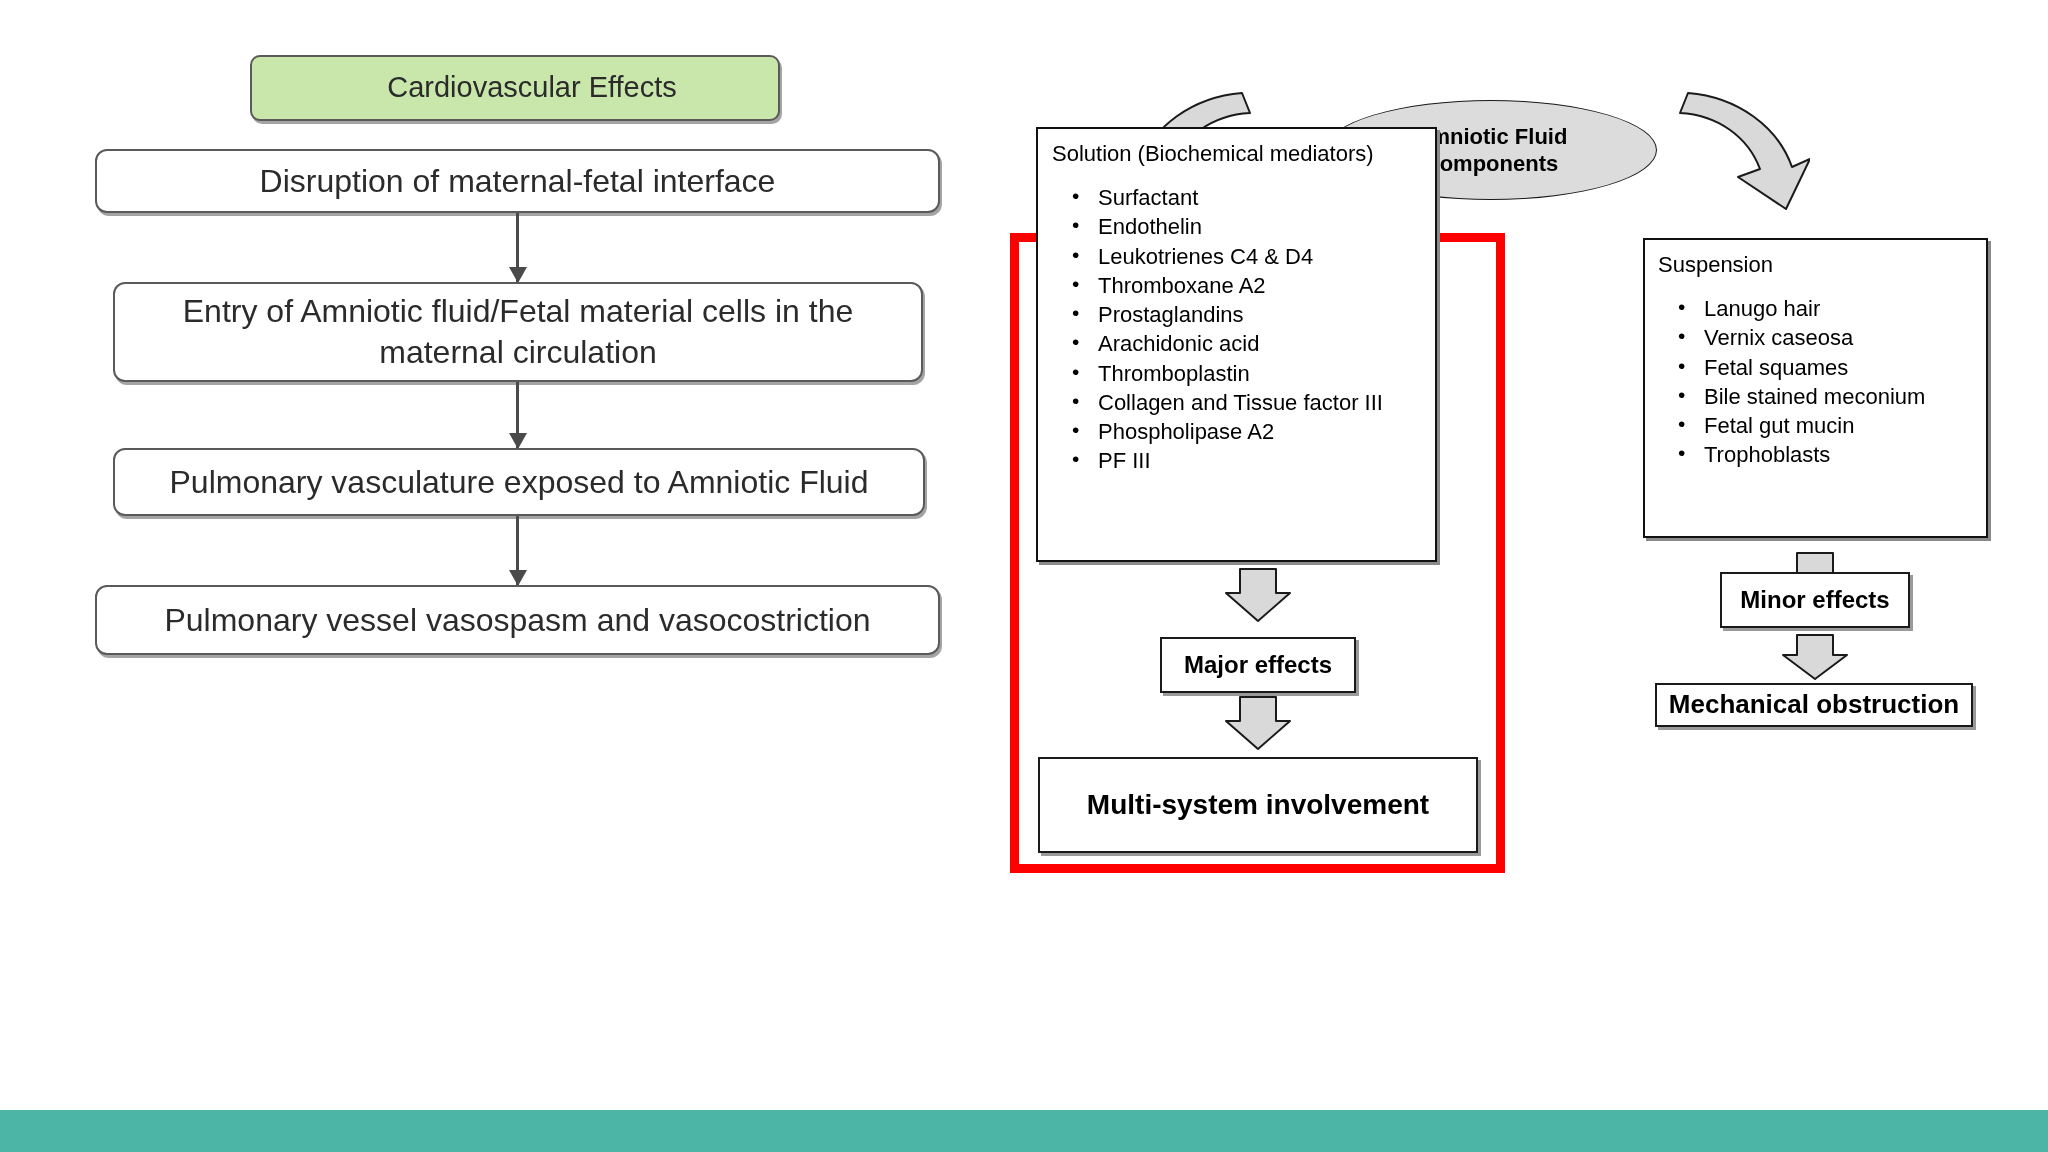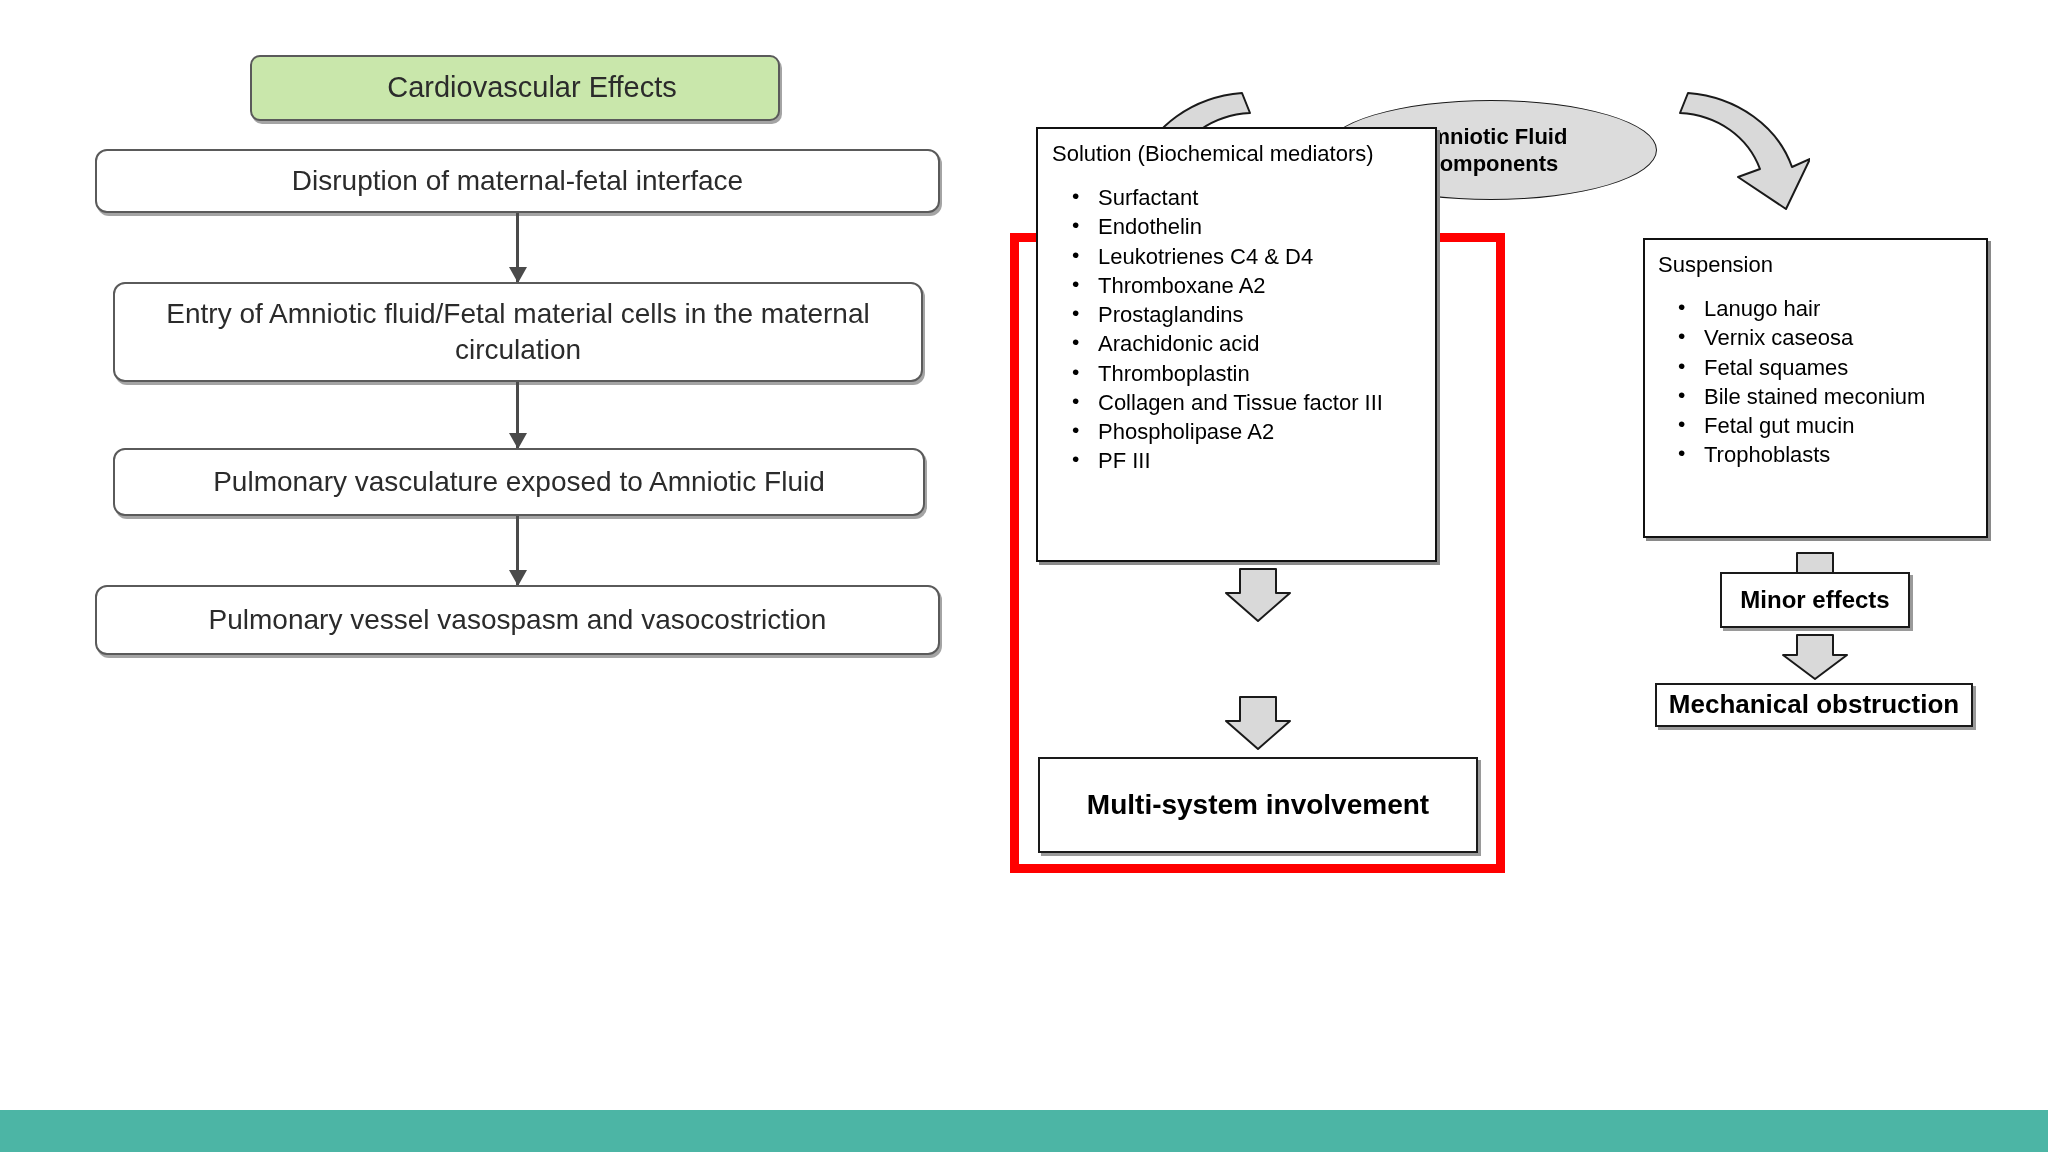--- a/index.html
+++ b/index.html
@@ -29,21 +29,21 @@
     box-sizing: border-box;
     border: 2px solid #5a5a5a;
     border-radius: 12px;
     background: #ffffff;
     box-shadow: 2px 3px 0px rgba(90,90,90,0.55);
     display: flex;
     align-items: center;
     justify-content: center;
     text-align: center;
     color: #2b2b2b;
-    font-size: 28px;
+    font-size: 32px;
     line-height: 1.28;
     padding: 4px 14px;
   }
 
   #title-box {
     left: 155px;
     top: 0px;
     width: 530px;
     height: 66px;
     background: #c9e7ab;
@@ -312,20 +312,23 @@
       <li>Collagen and Tissue factor III</li>
       <li>Phospholipase A2</li>
       <li>PF III</li>
     </ul>
   </div>
 
   <svg class="block-arrow" style="left:212px; top:482px;" width="72" height="56" viewBox="0 0 72 56">
     <path d="M18 2 L54 2 L54 26 L68 26 L36 54 L4 26 L18 26 Z" fill="#d9d9d9" stroke="#1a1a1a" stroke-width="2" stroke-linejoin="round"></path>
   </svg>
 
+  <div class="plainbox" id="major-effects">
+    <span>Major effects</span>
+  </div>
 
   <svg class="block-arrow" style="left:212px; top:610px;" width="72" height="56" viewBox="0 0 72 56">
     <path d="M18 2 L54 2 L54 26 L68 26 L36 54 L4 26 L18 26 Z" fill="#d9d9d9" stroke="#1a1a1a" stroke-width="2" stroke-linejoin="round"></path>
   </svg>
 
   <div class="plainbox" id="anaphylactoid">
     <div>
       <div>Multi-system involvement</div>
     </div>
   </div>

